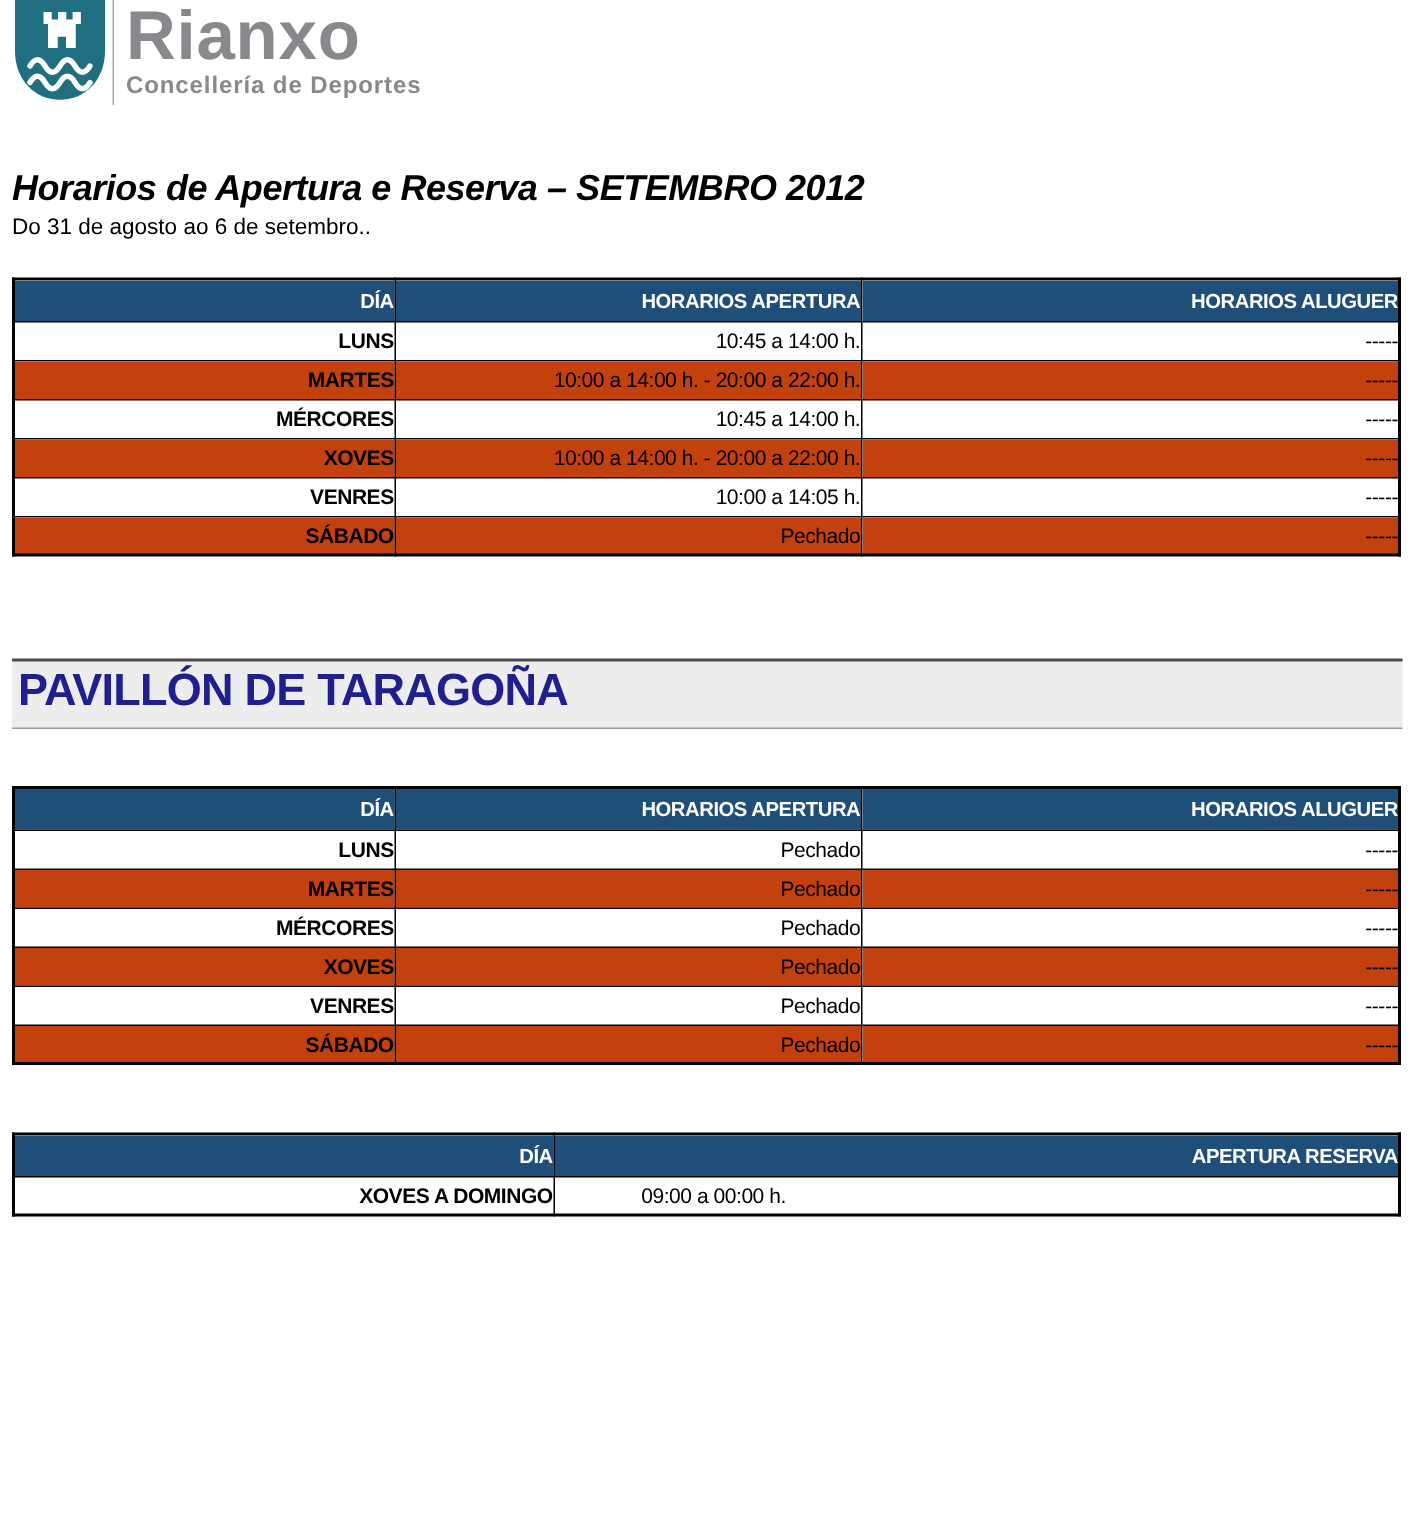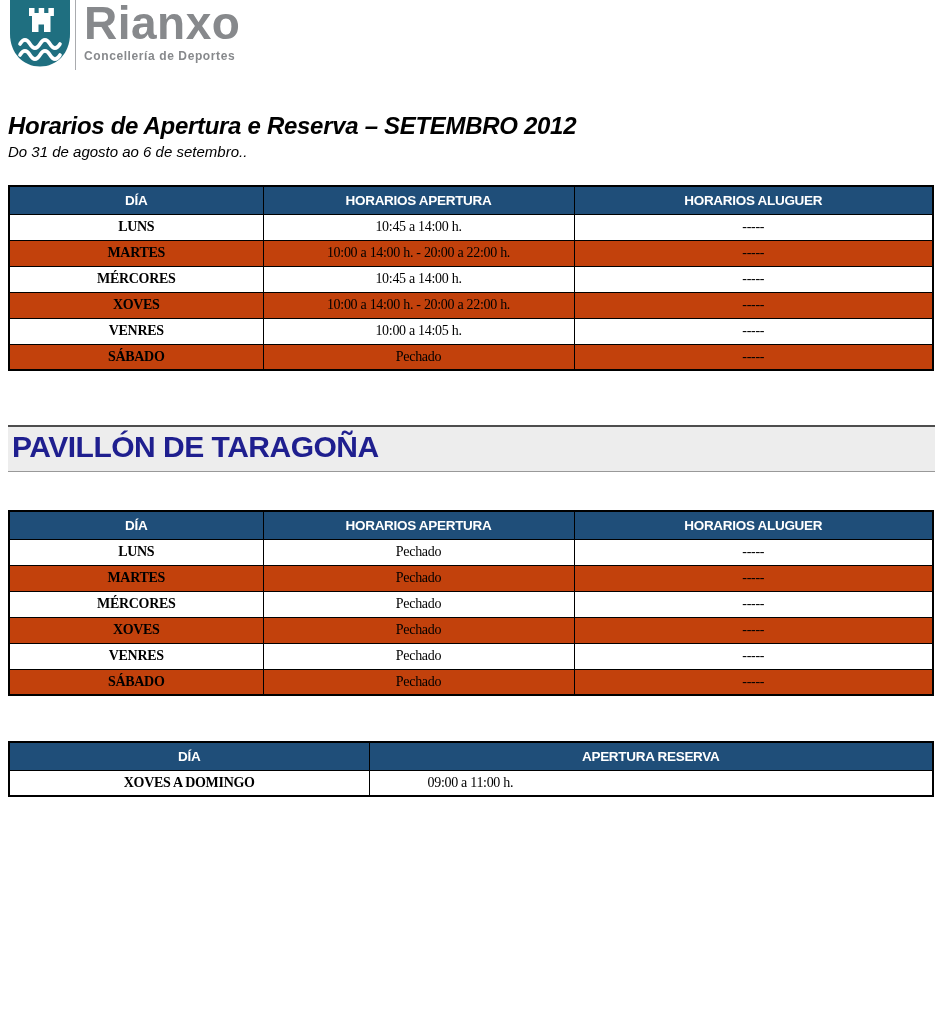--- a/index.html
+++ b/index.html
@@ -29,79 +29,79 @@
   .logo-divider {
     position: absolute; left: 73px; top: 0;
     width: 1px; height: 70px; background: #a9abae;
   }
   .logo-text { position: absolute; left: 82px; top: 0; }
   .wordmark {
     font-size: 46px; font-weight: bold; color: #87898c;
     letter-spacing: 0.5px; line-height: 46px;
   }
   .dept {
-    font-size: 12px; font-weight: bold; color: #87898c;
+    font-size: 16px; font-weight: bold; color: #87898c;
     letter-spacing: 0.6px; margin-top: 3px;
   }
 
   
   .doc-title {
     margin-top: 40px;
     font-size: 24px; font-weight: bold; font-style: italic;
     letter-spacing: -0.3px;
   }
   .doc-subtitle {
     margin-top: 3px;
-    font-size: 15px; font-style: italic;
+    font-size: 15px; 
   }
 
   
   .section-bar {
     background: #ededed;
     border-top: 2px solid #4d4d4d;
     border-bottom: 1px solid #999;
     padding: 3px 4px 7px 4px;
   }
   .section-bar h2 {
     font-size: 30px; font-weight: bold;
     color: #1f1f8f;
     letter-spacing: -0.5px;
     line-height: 34px;
     white-space: nowrap;
   }
   .bar-1 { margin-top: 22px; }
-  .bar-2 { margin-top: 54px; }
+  .bar-2 { margin-top: 68px; }
   .bar-3 { margin-top: 30px; }
 
   
   table {
     border-collapse: collapse;
     table-layout: fixed;
     width: 924px;
     border: 2px solid #000;
   }
   .tbl-1 { margin-top: 25px; }
   .tbl-2 { margin-top: 38px; }
   .tbl-3 { margin-top: 45px; }
   th, td {
     border: 1px solid #000;
-    text-align: center;
+    text-align: right;
     vertical-align: middle;
     letter-spacing: -0.3px;
     overflow: hidden;
     white-space: nowrap;
   }
   th {
     height: 28px;
     background: #1f4e79;
     color: #fff;
     font-size: 13.5px;
     font-weight: bold;
   }
-  td { height: 26px; font-size: 14px; background: #ffffff; font-family: Liberation Serif, serif; }
+  td { height: 26px; font-size: 14px; background: #ffffff; }
   tr.alt td { background: #c2410c; }
   td.day { font-weight: bold; }
   .reserva-table td:nth-child(2) {
     text-align: left;
     padding-left: 58px;
   }
 
   
   .note {
     margin-top: 26px;
@@ -239,19 +239,19 @@
       </colgroup>
     <thead>
         <tr>
           <th>DÍA</th>
           <th>APERTURA RESERVA</th>
         </tr>
       </thead>
     <tbody>
         <tr>
           <td class="day">XOVES A DOMINGO</td>
-          <td>09:00 a 11:00 h.</td>
+          <td>09:00 a 00:00 h.</td>
         </tr>
       </tbody>
   </table>
 
 
 </div>
 
 </body></html>

